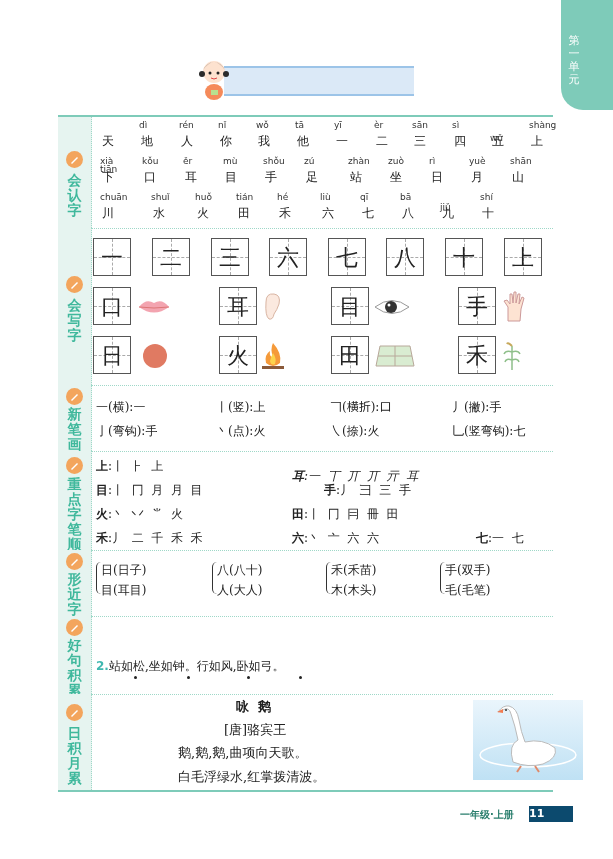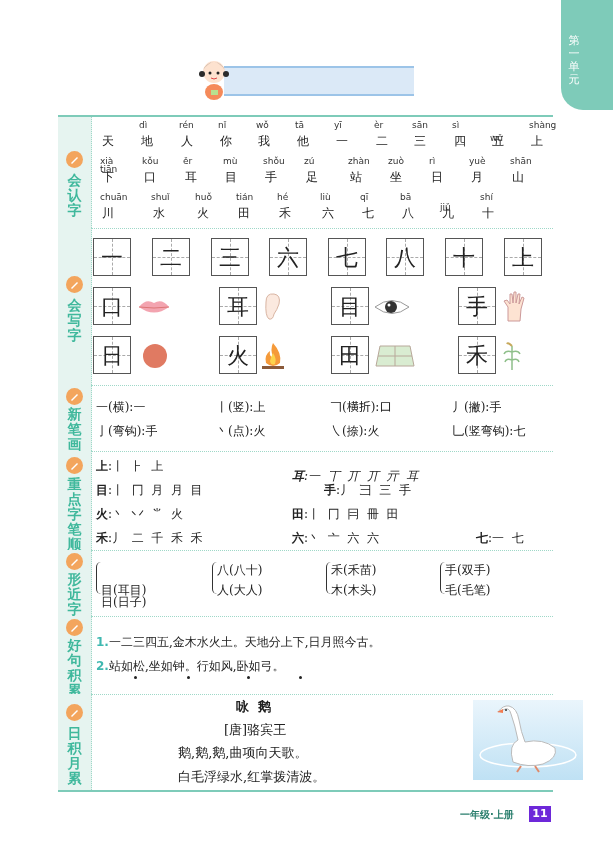--- a/index.html
+++ b/index.html
@@ -23,21 +23,21 @@
   .tian{position:absolute;width:38px;height:38px;border:1.5px solid #555;box-sizing:border-box;background:#fff;}
   .tian::before{content:"";position:absolute;left:0;right:0;top:50%;border-top:1px dashed #aaa;}
   .tian::after{content:"";position:absolute;top:0;bottom:0;left:50%;border-left:1px dashed #aaa;}
   .tian span{position:absolute;left:0;right:0;top:4px;text-align:center;font-size:22px;z-index:1;font-family:"DejaVu Serif",serif;}
   .pic{position:absolute;}
   .line{position:absolute;font-size:12px;white-space:pre;}
   .bold{font-family:"DejaVu Sans",sans-serif;font-weight:bold;}
   .num{color:#3fb8b0;font-family:"DejaVu Sans",sans-serif;font-weight:bold;}
   .brace{position:absolute;width:5px;height:32px;border-left:1px solid #333;border-top-left-radius:5px;border-bottom-left-radius:5px;}
   .footer{position:absolute;left:460px;top:808px;font-family:"DejaVu Sans",sans-serif;font-size:10px;color:#2b7f6e;font-weight:bold;}
-  .page-badge{position:absolute;left:529px;top:806px;width:22px;height:16px;background:#6d28d9;color:#fff;font-family:"DejaVu Sans",sans-serif;font-weight:bold;font-size:11px;text-align:center;line-height:16px;}
+  .page-badge{position:absolute;left:529px;top:806px;width:44px;height:16px;background:#0c4a6e;color:#fff;font-family:"DejaVu Sans",sans-serif;font-weight:bold;font-size:11px;line-height:16px;}
   .goose-box{position:absolute;left:377px;top:6px;width:110px;height:80px;background:linear-gradient(#eaf5fc,#bfe1f4);}
   .dot{position:absolute;width:3px;height:3px;border-radius:50%;background:#222;}
 </style>
 </head>
 <body>
 
 <div class="unit-tab">
   <div class="txt" style="white-space: pre-line;">第
 一
 单
@@ -294,21 +294,21 @@
         <svg width="11" height="11" viewBox="0 0 11 11">
           <path d="M2 9 L8 3 L9 4 L3 10Z" fill="#fff"></path>
         </svg>
       </div>
     <div class="side-label" style="top: 22px; white-space: pre-line;">形
 近
 字</div>
   </div>
   <div class="content">
     <div class="brace" style="left:0;top:12px;"></div>
-    <div class="line" style="left:5px;top:12px;margin-top:32px;">日(日子)</div>
+    <div class="line" style="left:5px;top:12px;">日(日子)</div>
     <div class="line" style="left:5px;top:32px;">目(耳目)</div>
     <div class="brace" style="left:116px;top:12px;"></div>
     <div class="line" style="left:121px;top:12px;">八(八十)</div>
     <div class="line" style="left:121px;top:32px;">人(大人)</div>
     <div class="brace" style="left:230px;top:12px;"></div>
     <div class="line" style="left:235px;top:12px;">禾(禾苗)</div>
     <div class="line" style="left:235px;top:32px;">木(木头)</div>
     <div class="brace" style="left:344px;top:12px;"></div>
     <div class="line" style="left:349px;top:12px;">手(双手)</div>
     <div class="line" style="left:349px;top:32px;">毛(毛笔)</div>
@@ -321,21 +321,20 @@
         <svg width="11" height="11" viewBox="0 0 11 11">
           <path d="M2 9 L8 3 L9 4 L3 10Z" fill="#fff"></path>
         </svg>
       </div>
     <div class="side-label" style="top: 22px; white-space: pre-line;">好
 句
 积
 累</div>
   </div>
   <div class="content">
-    <div class="line" style="left:0;top:18px;"><span class="num">1.</span><span>一二三四五,金木水火土。天地分上下,日月照今古。</span></div>
     <div class="line" style="left:0;top:42px;"><span class="num">2.</span><span>站如松,坐如钟。行如风,卧如弓。</span></div>
     <div class="dot" style="left:38px;top:60px;"></div>
     <div class="dot" style="left:91px;top:60px;"></div>
     <div class="dot" style="left:151px;top:60px;"></div>
     <div class="dot" style="left:203px;top:60px;"></div>
   </div>
 </div>
 
 <div class="section" style="top:694px;height:96px;border-bottom:none;">
   <div class="side">

